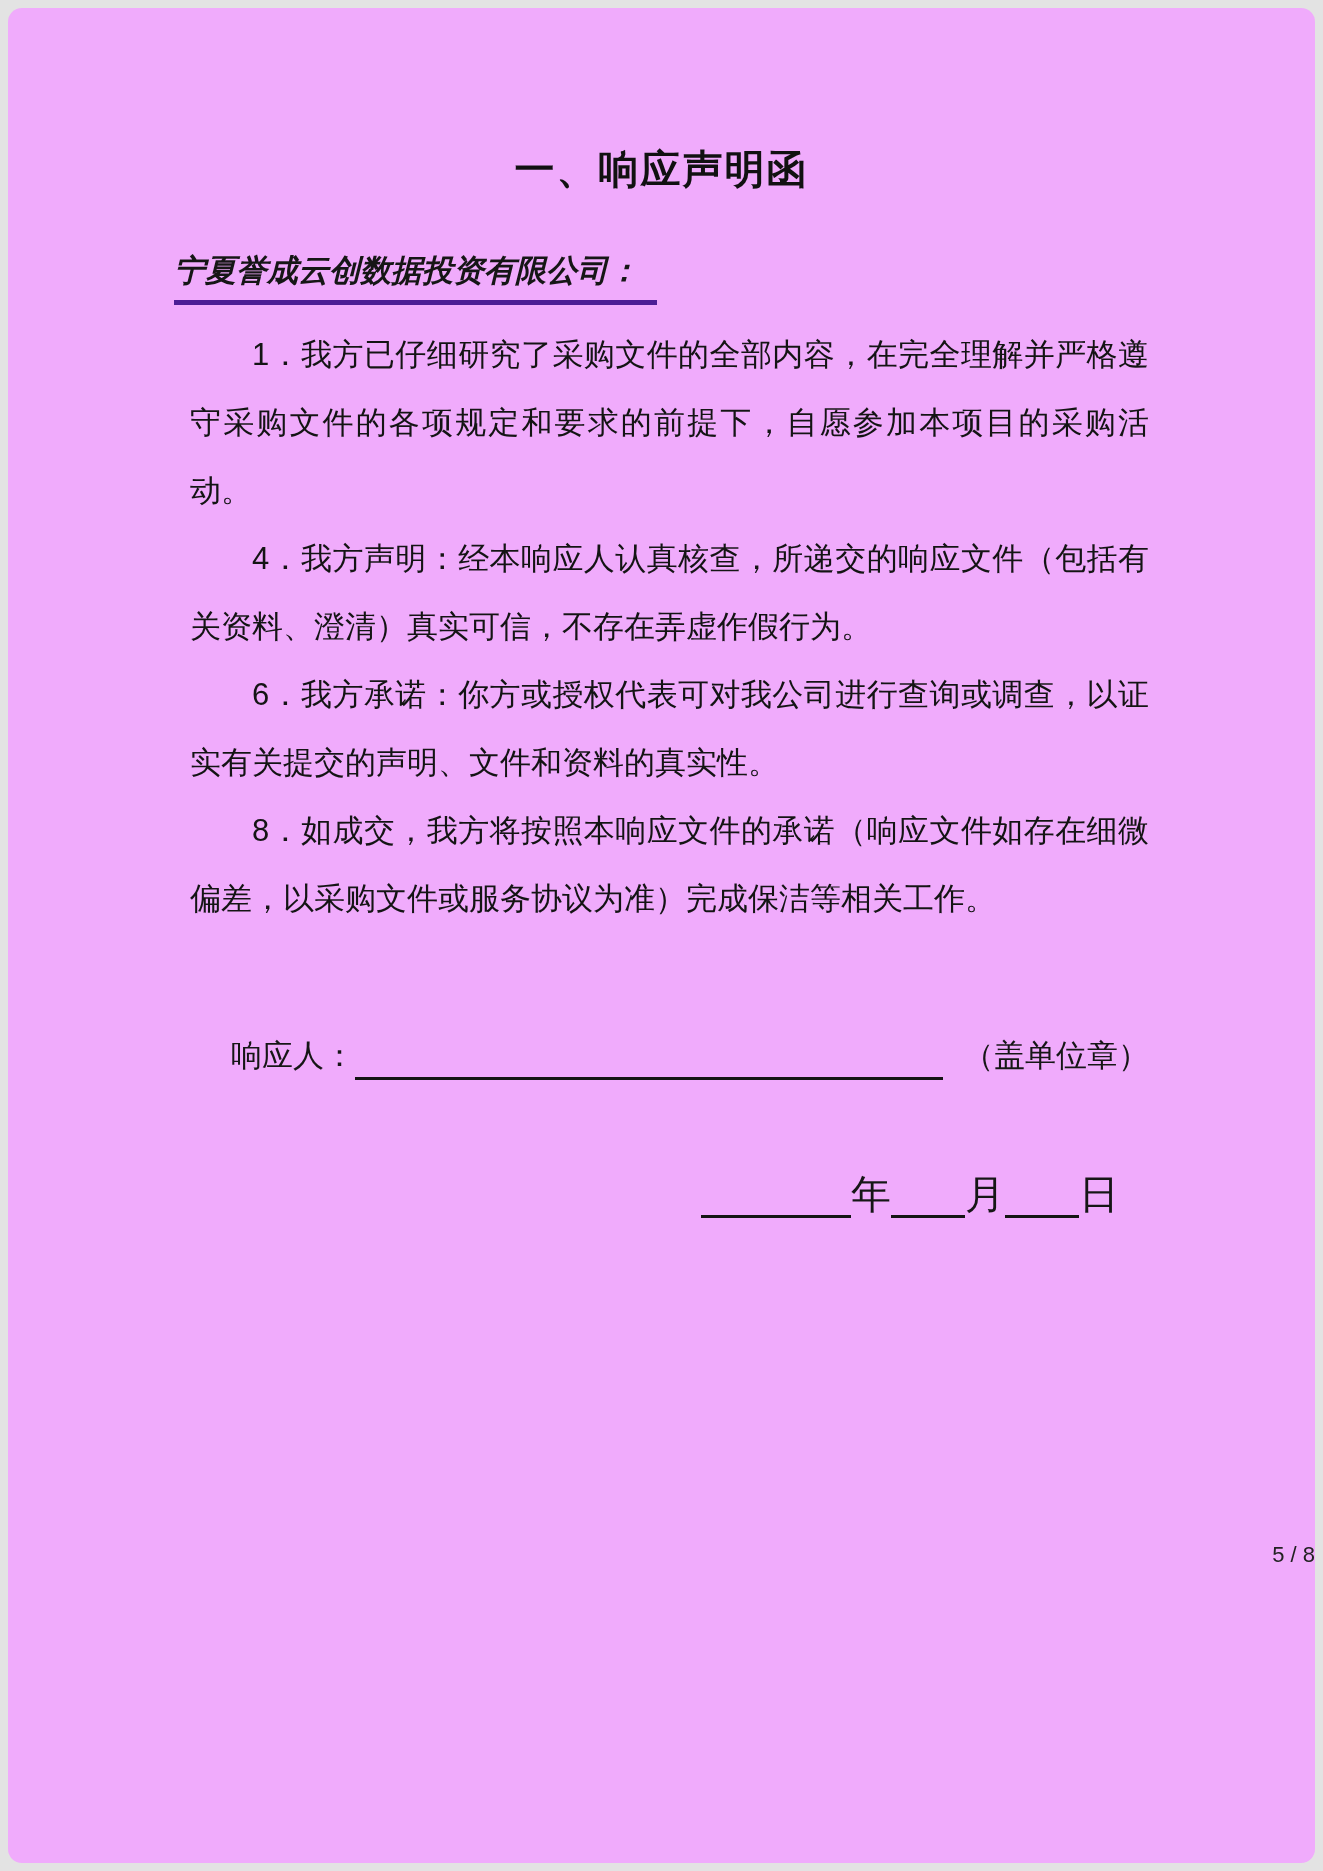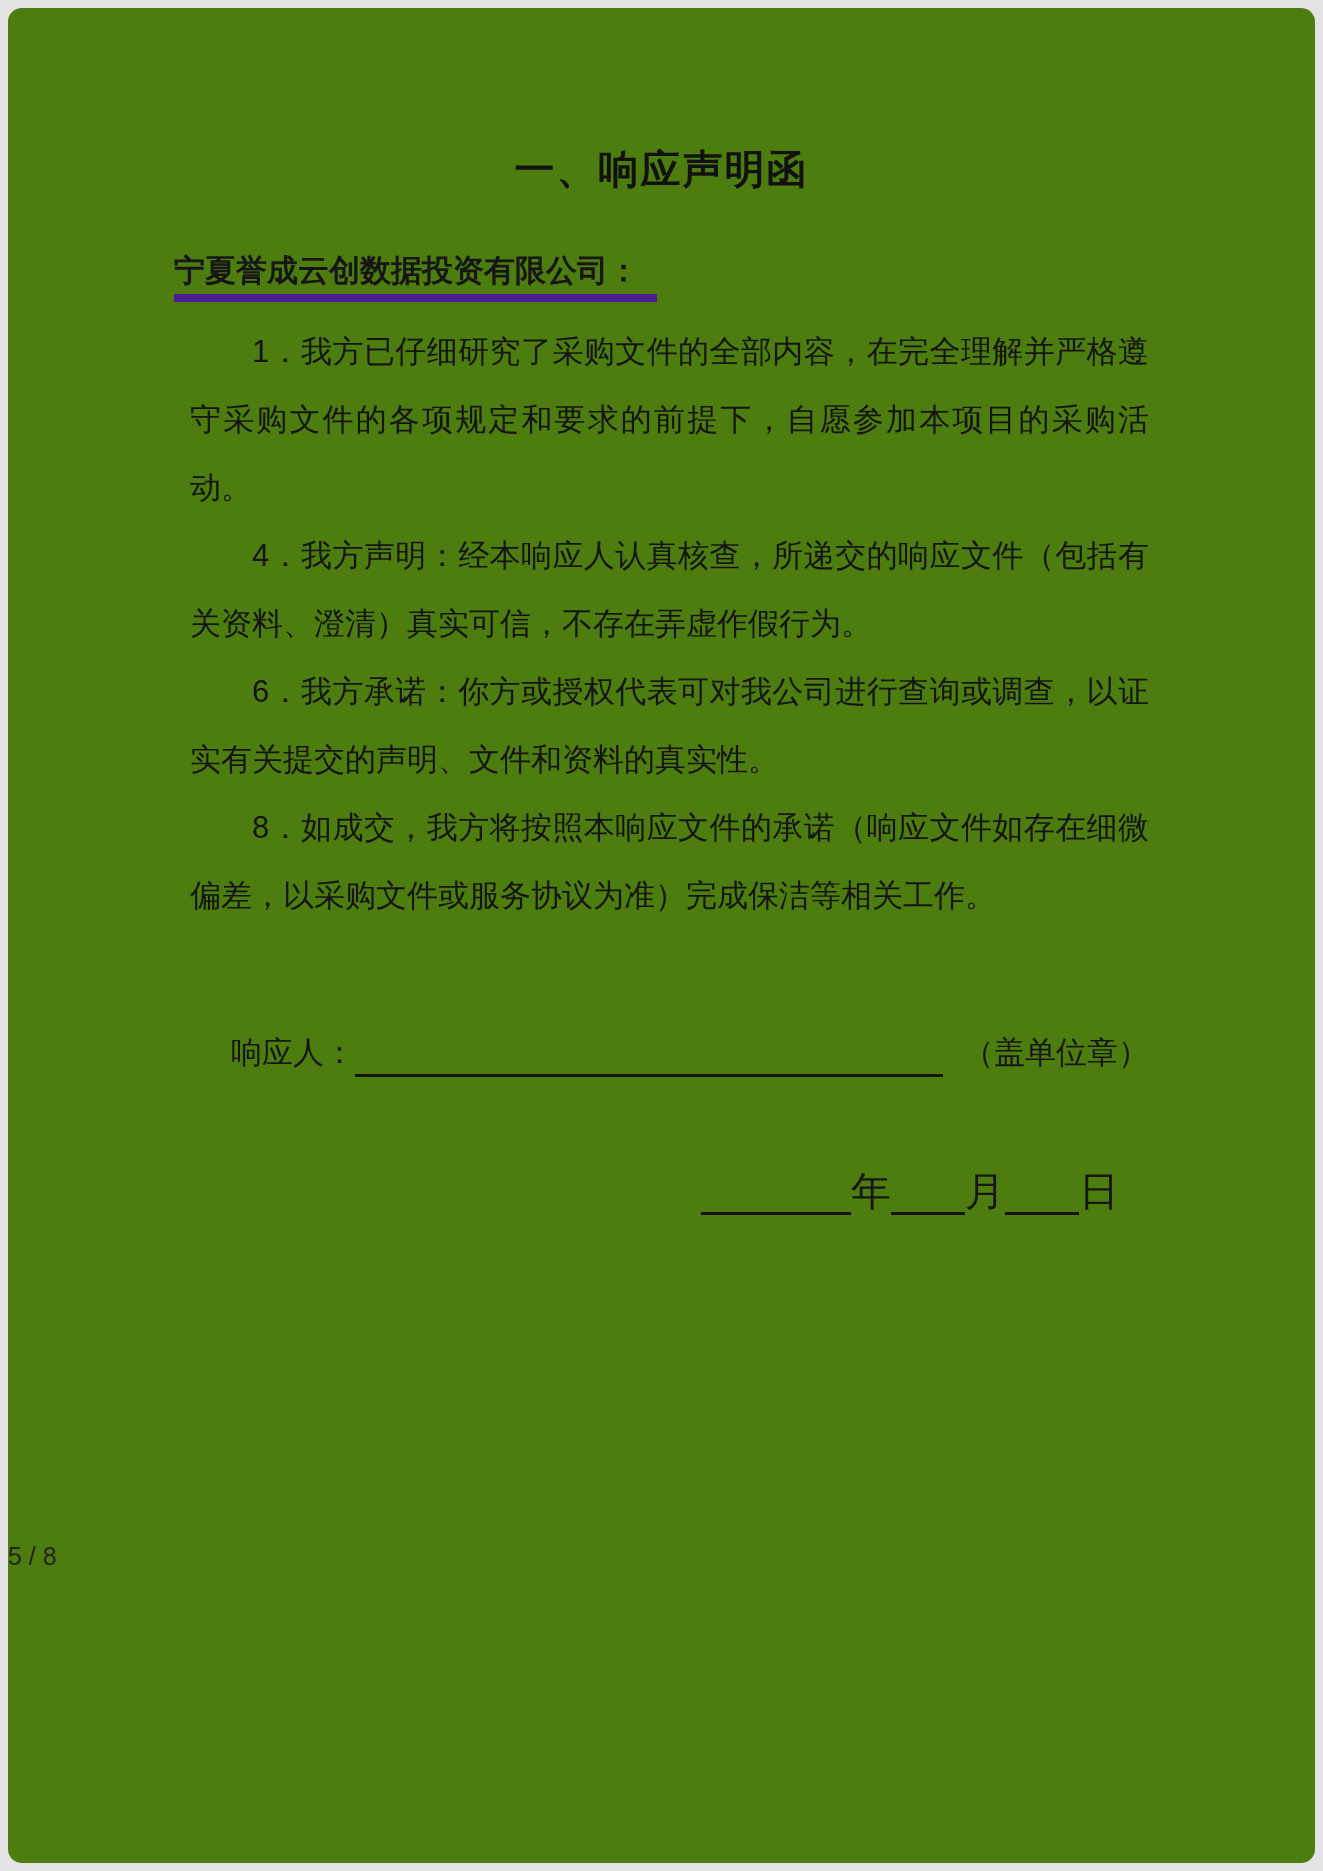--- a/index.html
+++ b/index.html
@@ -6,21 +6,21 @@
     margin: 0;
     padding: 0;
     width: 1323px;
     height: 1871px;
     background: #e3e3e3;
     font-family: "Liberation Sans", "DejaVu Sans", sans-serif;
   }
   .page {
     position: absolute;
     left: 8px; top: 8px; right: 8px; bottom: 8px;
-    background: #4d7c0f;
+    background: #f0abfc;
     border-radius: 14px;
     overflow: hidden;
     color: #161616;
   }
   .content {
     position: relative;
     padding: 0 166px;
     height: 100%;
     box-sizing: border-box;
   }
@@ -34,22 +34,23 @@
     color: #111;
   }
   .addressee-line {
     margin-top: 54px;
     font-size: 31px;
     line-height: 42px;
     font-weight: 700;
   }
   .addressee-line .underlined {
     display: inline-block;
-    border-bottom: 8px solid #4c1d95;
-    padding: 0 18px 2px 0;
+    border-bottom: 5px solid #4c1d95;
+    padding: 0 18px 8px 0;
+    font-style: italic;
   }
   .paragraphs {
     margin-top: 16px;
     margin-left: 16px;
   }
   .body-para {
     margin: 0;
     font-size: 31px;
     line-height: 68px;
     text-align: justify;
@@ -81,22 +82,22 @@
     padding-right: 30px;
     white-space: nowrap;
   }
   .year-blank { width: 150px; }
   .month-blank { width: 74px; }
   .day-blank { width: 74px; }
   .page-footer {
     position: absolute;
     left: 0; right: 0;
     top: 1400px;
-    text-align: left;
-    font-size: 25px;
+    text-align: right;
+    font-size: 22px;
     color: #222;
   }
 </style>
 </head>
 <body>
 
 <div class="page">
   <div class="content">
 
     <h1 class="doc-title">一、响应声明函</h1>

